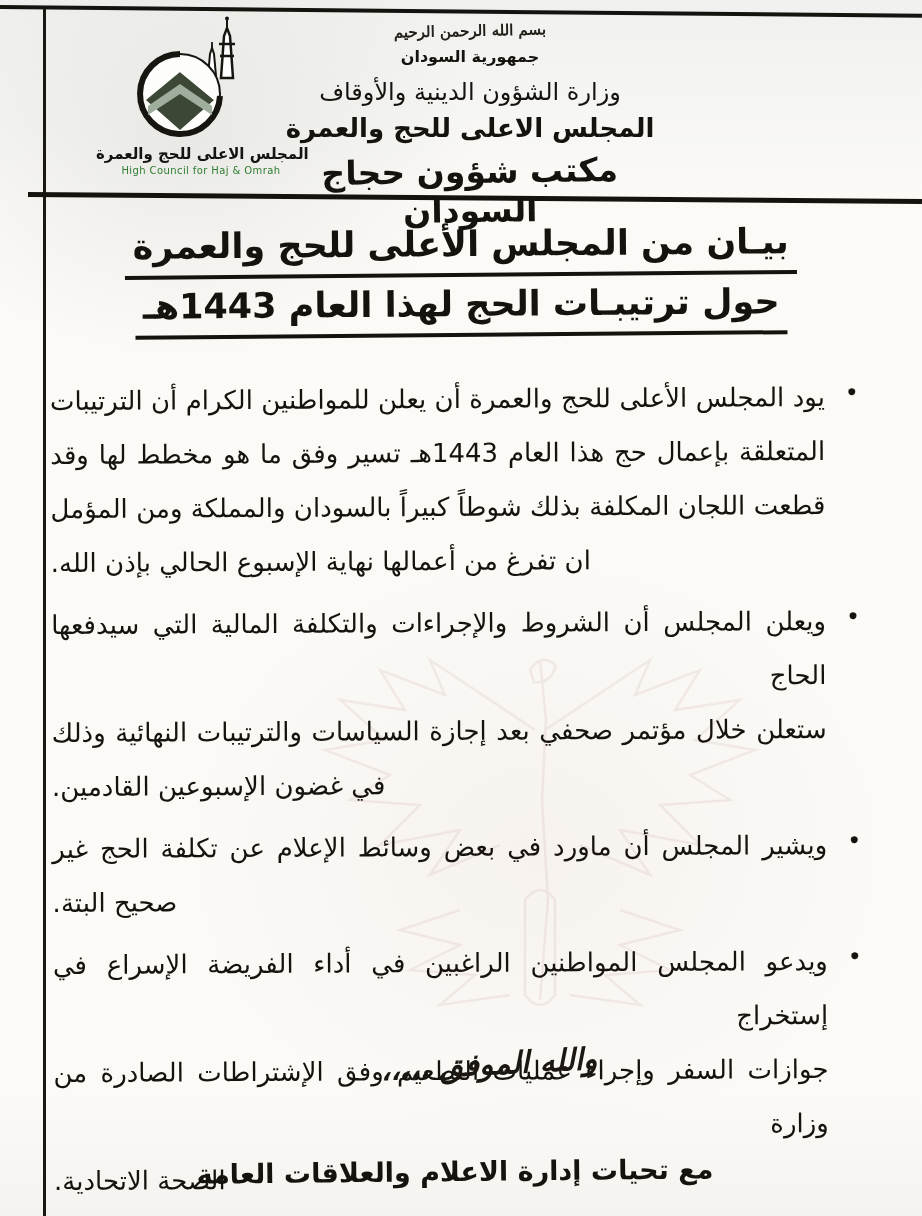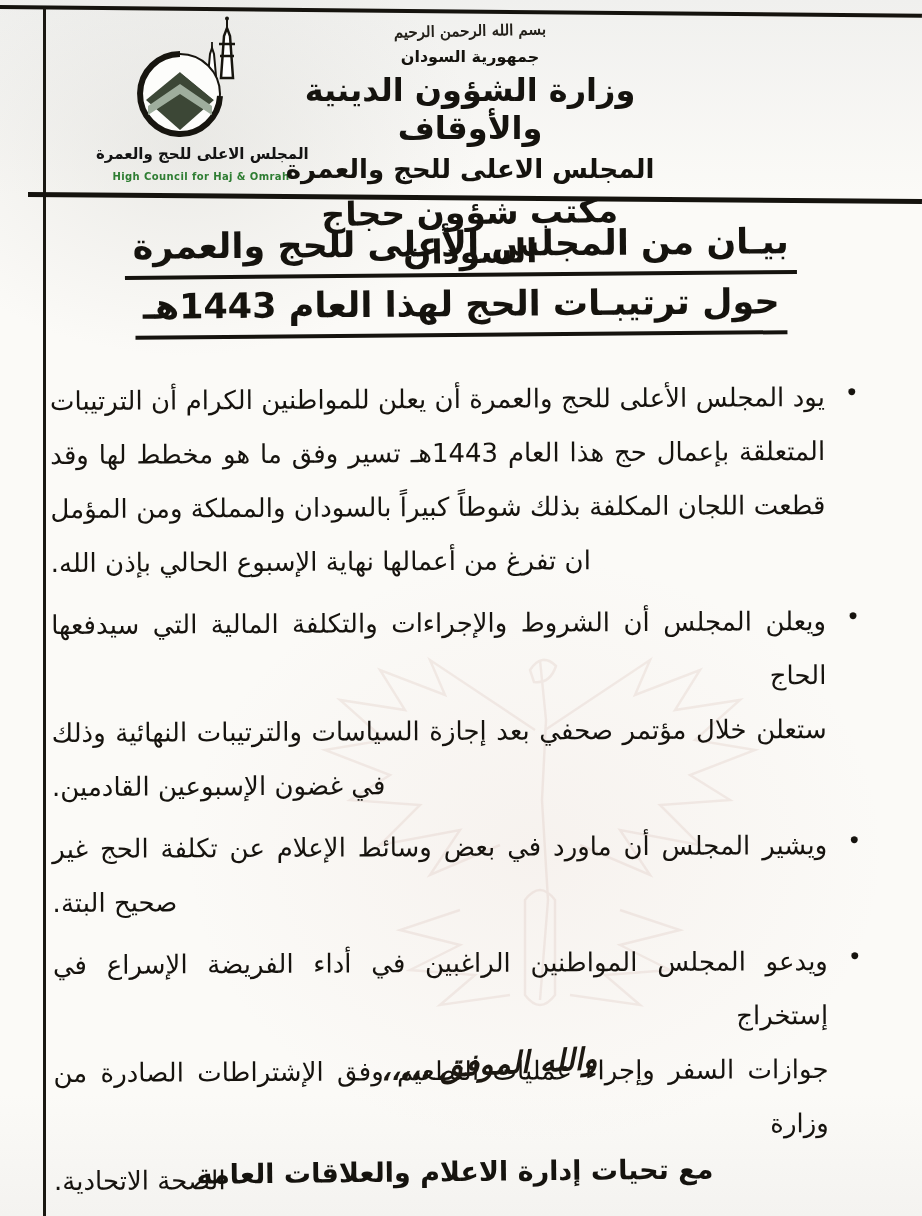--- a/index.html
+++ b/index.html
@@ -21,29 +21,29 @@
     transform:rotate(0.55deg);transform-origin:left center;}
   .left-rule{position:absolute;top:8px;left:43px;width:3px;height:1208px;background:#1a1812;}
   .header-rule{position:absolute;top:192px;left:28px;width:894px;height:5px;background:#15130e;
     transform:rotate(0.45deg);transform-origin:left center;}
 
   
   .hdr{position:absolute;top:22px;left:272px;width:396px;text-align:center;direction:rtl;}
   .bismillah{font-family:"DejaVu Serif", serif;font-size:15px;font-weight:bold;
     transform:rotate(-1.2deg);letter-spacing:-0.5px;color:#24211a;margin-bottom:7px;}
   .hl1{font-size:16px;font-weight:bold;}
-  .hl2{font-size:32px;font-weight:bold;margin-top:5px;}
+  .hl2{font-size:24px;font-weight:normal;margin-top:12px;}
   .hl3{font-size:26px;font-weight:bold;margin-top:7px;}
   .hl4{font-size:33px;font-weight:bold;margin-top:9px;transform:rotate(-0.8deg);}
 
   
   .logo-left{position:absolute;top:14px;left:96px;width:210px;text-align:center;}
   .logo-left .ar-cap{font-size:15px;font-weight:bold;line-height:17px;color:#141414;
     transform:scaleY(1.05);white-space:nowrap;}
-  .logo-left .en-cap{font-size:10px;font-weight:bold;color:#2e7d32;letter-spacing:0.4px;margin-top:8px;}
+  .logo-left .en-cap{font-size:10px;font-weight:normal;color:#2e7d32;letter-spacing:0.4px;margin-top:2px;}
 
   
   .logo-right{position:absolute;top:24px;left:686px;width:180px;height:168px;}
   .logo-right svg{display:block;}
   .allah-text{font-family:"DejaVu Sans", sans-serif;font-weight:bold;fill:#ffffff;}
 
   
   .title{position:absolute;top:224px;left:0;width:100%;text-align:center;direction:rtl;
     transform:rotate(-0.5deg);}
   .title .t-line{display:inline-block;font-size:35px;font-weight:bold;

